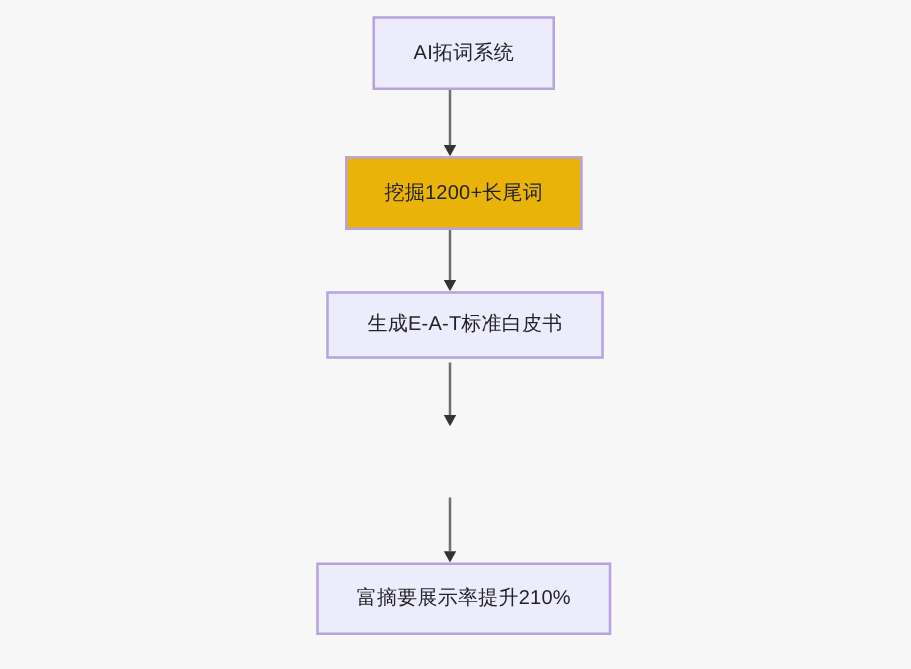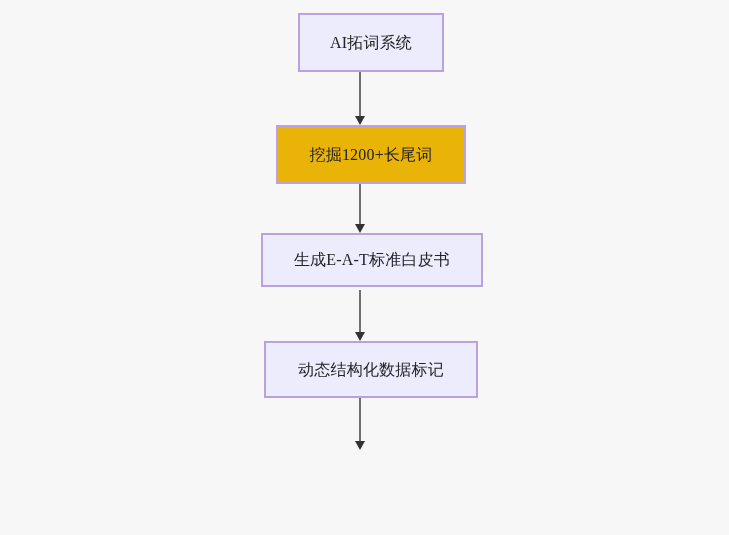--- a/index.html
+++ b/index.html
@@ -24,21 +24,20 @@
     background: #ececfc;
     border: 2px solid #0369a1;
     display: flex;
     align-items: center;
     justify-content: center;
     color: #232326;
     font-size: 16px;
     line-height: 1;
     letter-spacing: 0.2px;
     white-space: nowrap;
-    font-family: Liberation Serif, serif;
   }
   .connector {
     position: absolute;
     width: 24px;
     display: flex;
     flex-direction: column;
     align-items: center;
   }
   .connector .shaft {
     width: 2px;
@@ -78,23 +77,23 @@
 
   <div class="node" id="node-3" style="left: 261px; top: 233px; width: 222px; height: 54px; background: rgb(236, 236, 252); border-color: rgb(184, 163, 224); color: rgb(35, 35, 38);">
     <span>生成E-A-T标准白皮书</span>
   </div>
 
   <div class="connector" id="edge-3" style="left: 348px; top: 290px; height: 51px;">
     <div class="shaft" style="background: rgb(112, 112, 112);"></div>
     <div class="head" style="border-top-color: rgb(51, 51, 51);"></div>
   </div>
 
-  <div class="node" id="node-4" style="left: 264px; top: 341px; width: 214px; height: 57px; background: rgb(236, 236, 252); border-color: rgb(184, 163, 224); color: rgb(35, 35, 38);">
-    <span>动态结构化数据标记</span>
-  </div>
 
   <div class="connector" id="edge-4" style="left: 348px; top: 398px; height: 52px;">
     <div class="shaft" style="background: rgb(112, 112, 112);"></div>
     <div class="head" style="border-top-color: rgb(51, 51, 51);"></div>
   </div>
 
+  <div class="node" id="node-5" style="left: 253px; top: 450px; width: 236px; height: 58px; background: rgb(236, 236, 252); border-color: rgb(184, 163, 224); color: rgb(35, 35, 38);">
+    <span>富摘要展示率提升210%</span>
+  </div>
 
 </div>
 
 </body></html>

